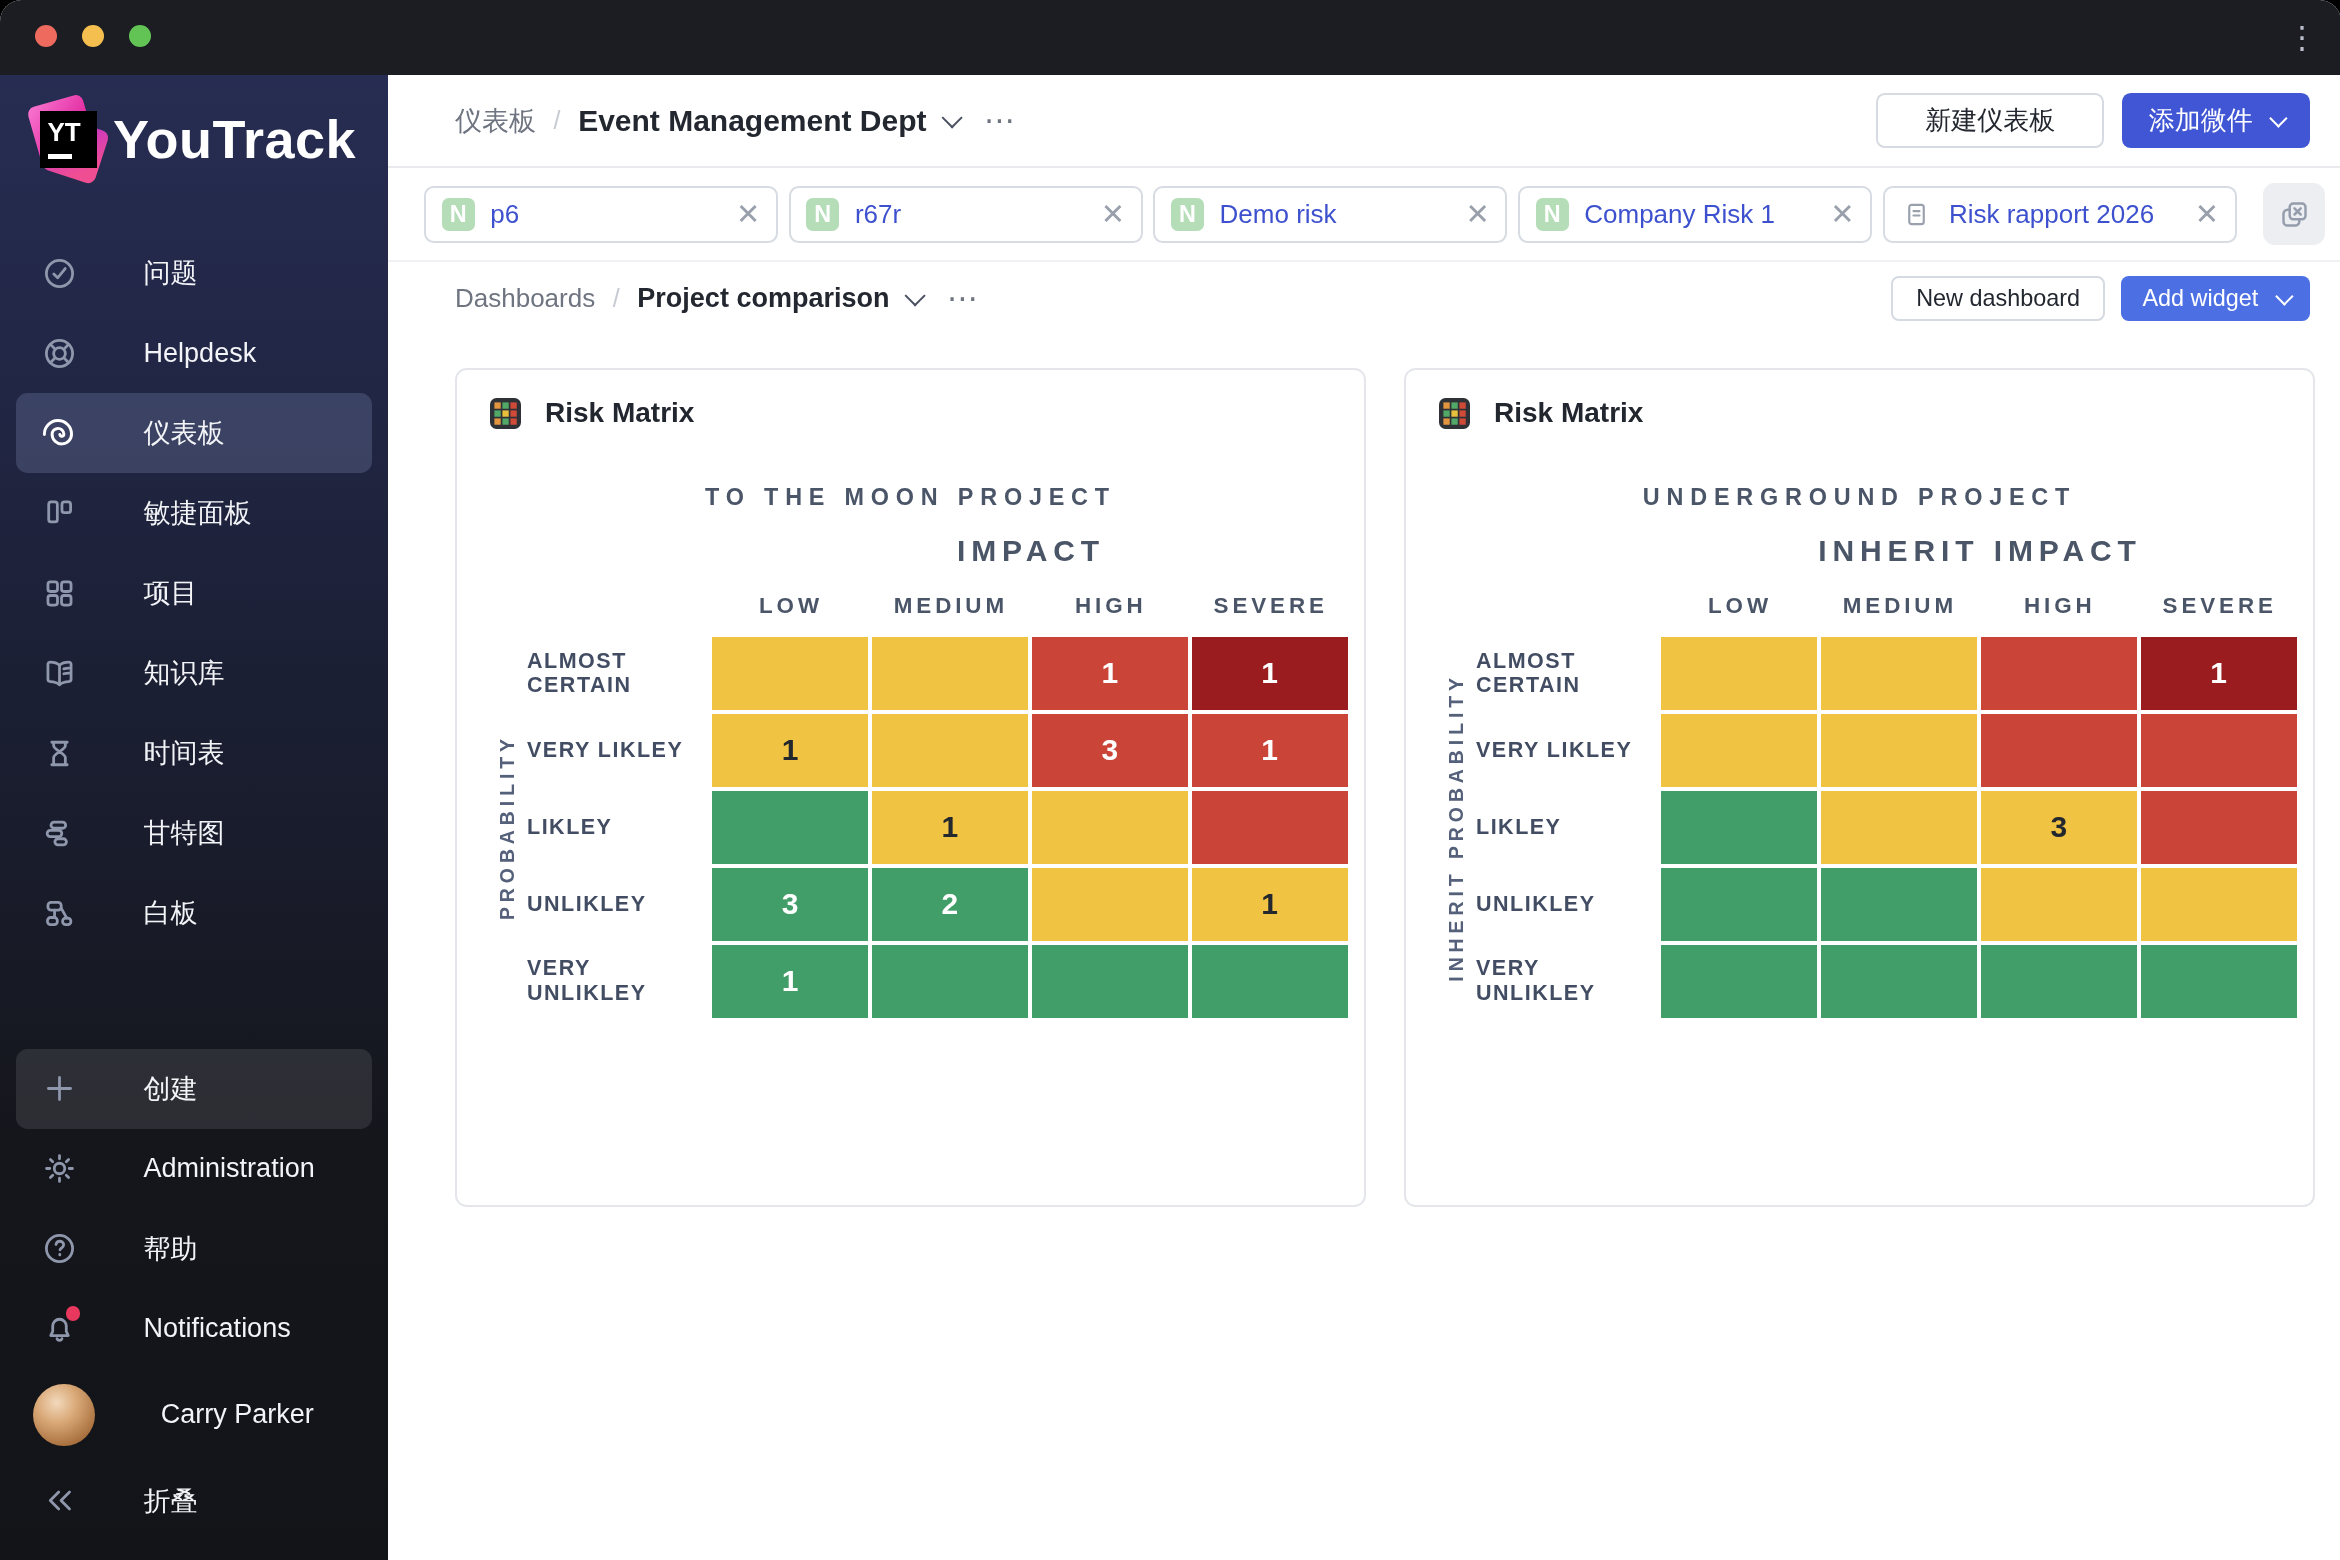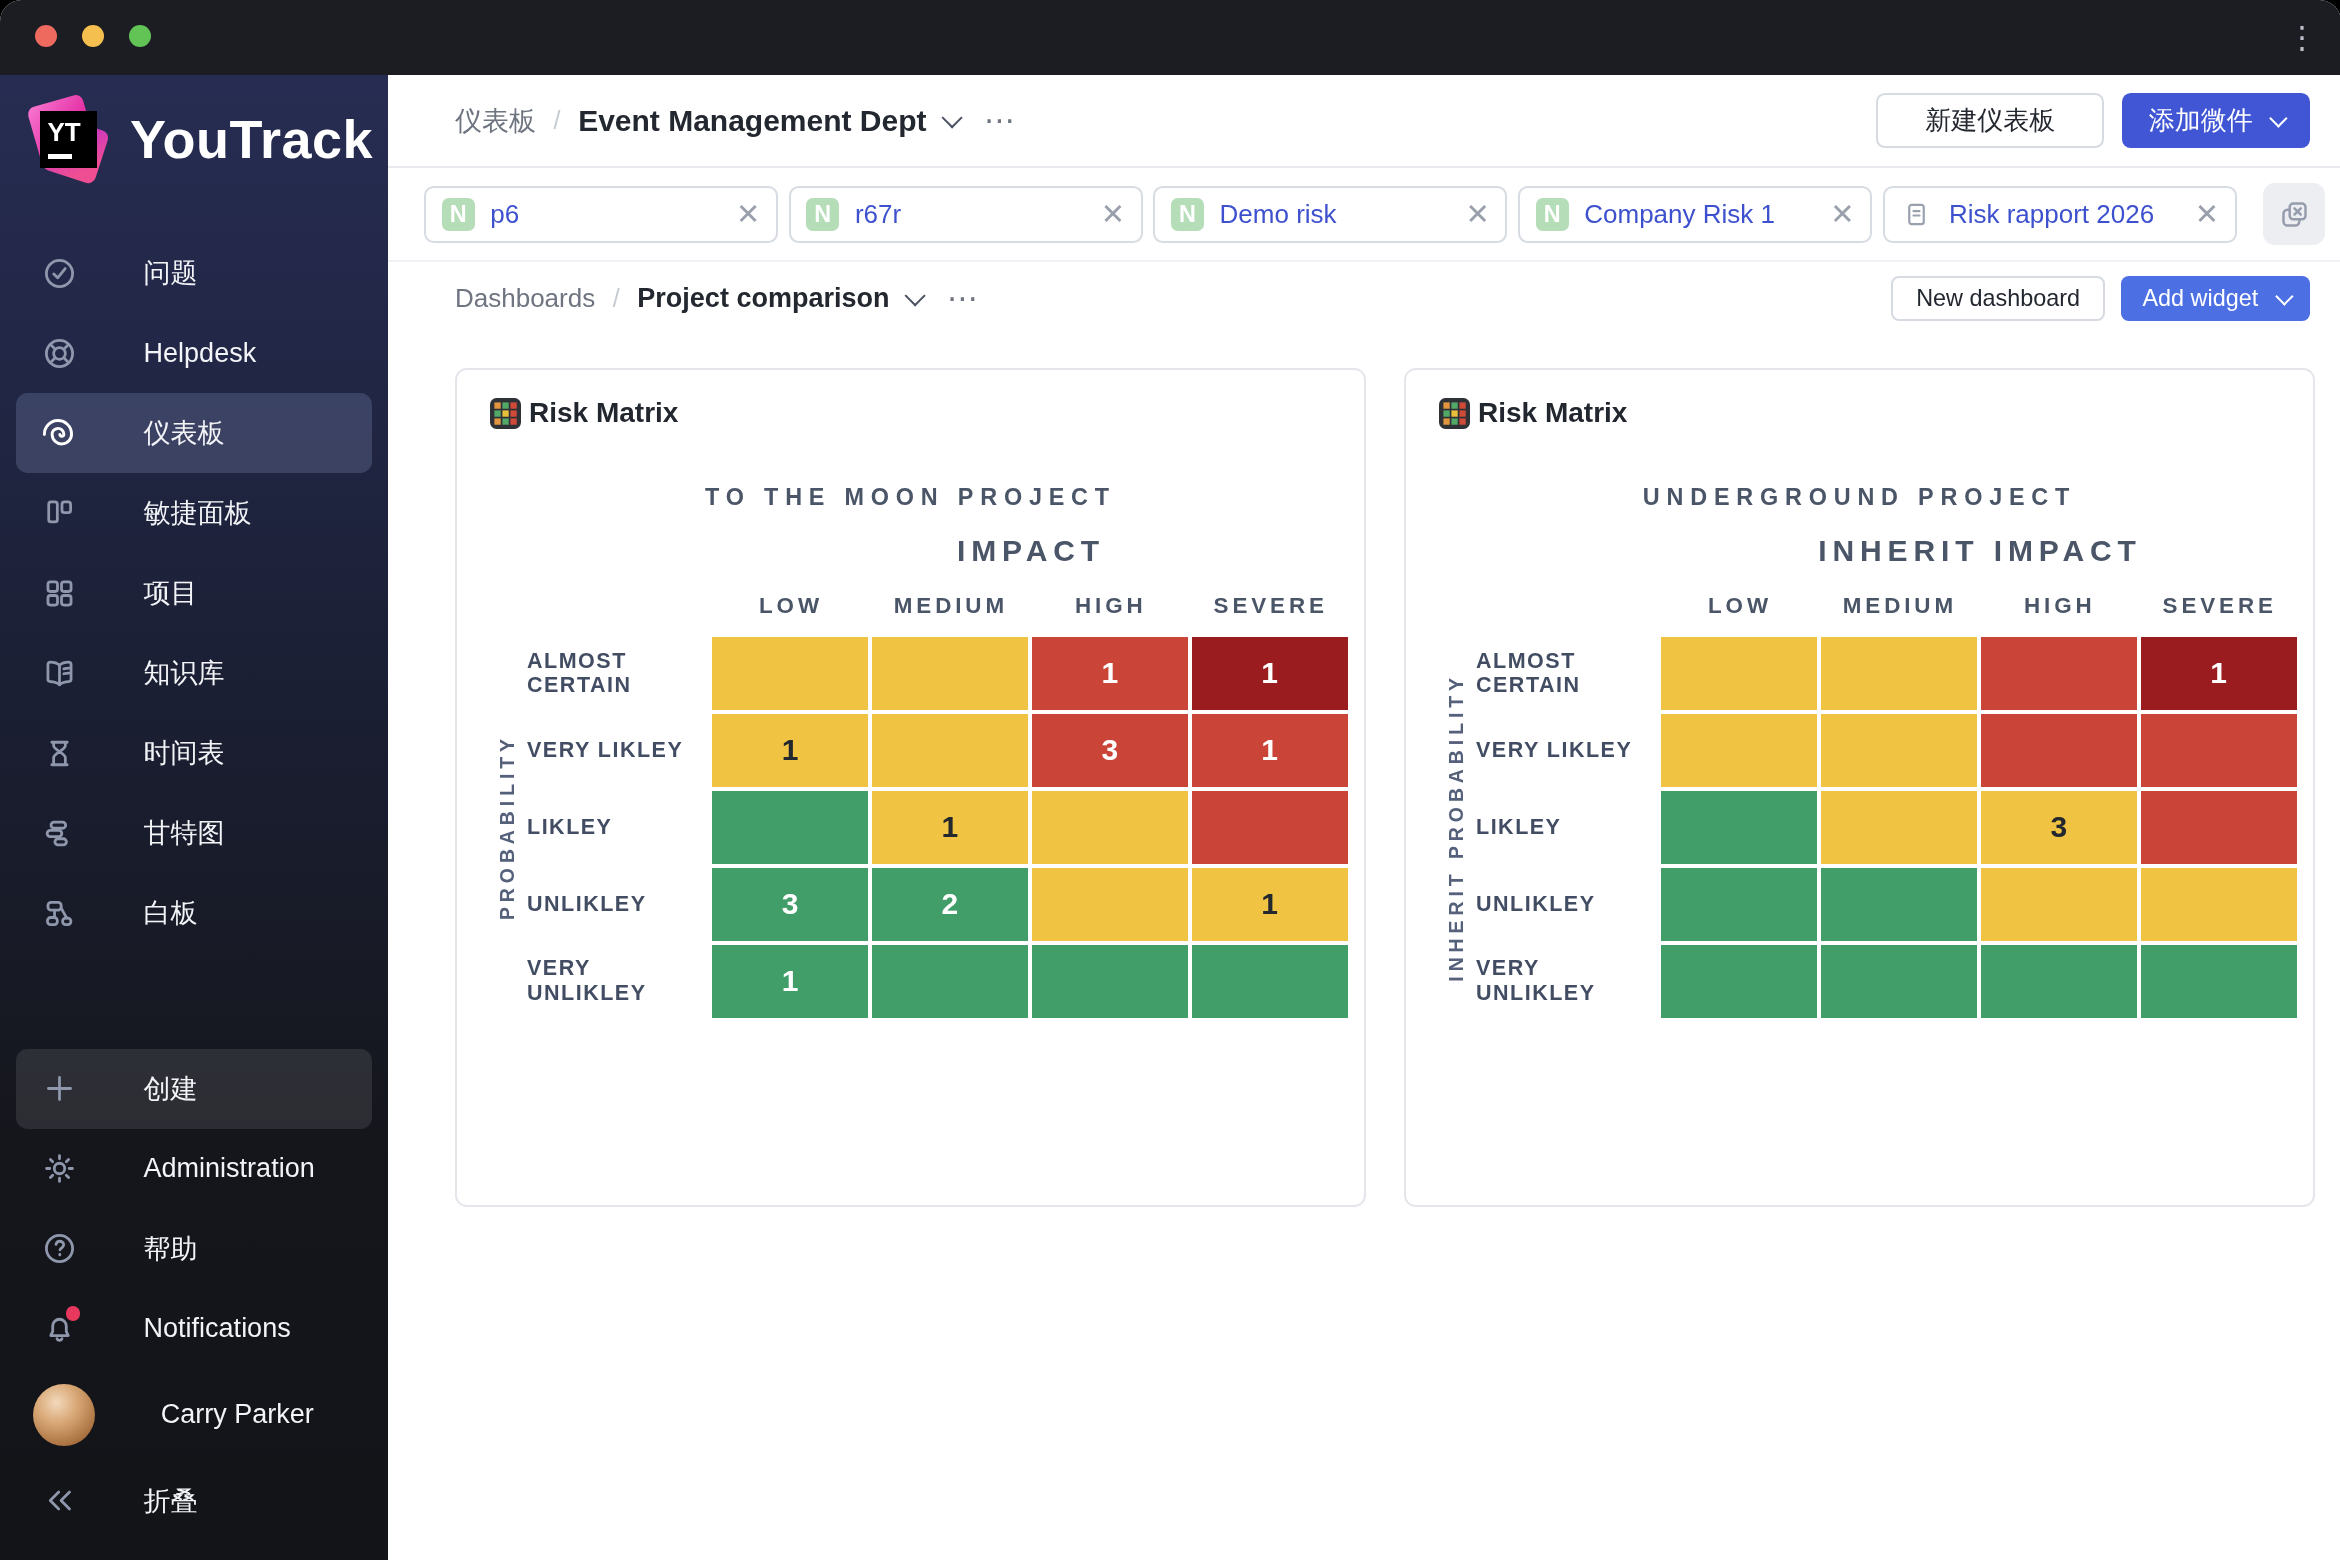--- a/index.html
+++ b/index.html
@@ -13,21 +13,21 @@
   .light{width:22.4px;height:22.4px;border-radius:50%;}
   .light.red{background:#EE6A5F;}
   .light.yellow{background:#F5BF4F;}
   .light.green{background:#61C455;}
   .win-menu{position:absolute;right:21.5px;top:15.6px;color:#B9BEC9;font-size:31px;line-height:43px;
             width:35px;text-align:center;}
 
   
   .sidebar{position:absolute;top:75px;left:0;width:388px;bottom:0;
     background:linear-gradient(180deg,#272D52 0%,#222747 18%,#1B1F33 42%,#15161C 72%,#131418 100%);}
-  .logo-row{display:flex;align-items:center;gap:25px;padding:25px 0 0 27px;height:78px;}
+  .logo-row{display:flex;align-items:center;gap:8px;padding:25px 0 0 27px;height:78px;}
   .logo-mark{position:relative;width:78px;height:78px;flex:0 0 78px;}
   .logo-shape1{position:absolute;left:5.9px;top:0;width:57px;height:57px;border-radius:7.8px;
     background:linear-gradient(140deg,#F977D0 0%,#E0269E 70%);transform:rotate(-16deg);}
   .logo-shape2{position:absolute;right:2px;bottom:0;width:55px;height:55px;border-radius:7.8px;
     background:linear-gradient(140deg,#B42ADB 0%,#F04E93 80%);transform:rotate(18deg);}
   .logo-box{position:absolute;left:12.7px;top:10.7px;width:57px;height:57px;background:#000;
     color:#fff;font-weight:700;font-size:26px;padding:5.9px 0 0 7.8px;box-sizing:border-box;}
   .logo-box .bar{position:absolute;left:8.8px;bottom:8.8px;width:23.4px;height:4.9px;background:#fff;}
   .logo-text{color:#FFFFFF;font-size:54px;font-weight:700;letter-spacing:0.5px;}
 
@@ -80,21 +80,21 @@
   .subhdr .crumb-title{font-size:27px;}
   .subhdr-left{display:flex;align-items:center;height:45px;}
   .subhdr-actions{margin-left:auto;display:flex;gap:15.6px;align-items:center;}
   .btn-outline.sm{height:45px;font-size:23.4px;padding:0 23.4px;border-radius:7.8px;text-align:center;}
   .btn-blue.sm{height:45px;font-size:23.4px;padding:0 21.5px;border-radius:7.8px;background:var(--c-accent_blue_light);}
 
   
   .card{position:absolute;top:293px;width:911px;height:839px;border:2px solid #E4E6EB;
         border-radius:11.7px;background:#fff;box-sizing:border-box;}
   .card.left{left:67px;}  .card.right{left:1016px;}
-  .card-head{display:flex;align-items:center;gap:8px;padding:27px 0 0 33px;}
+  .card-head{display:flex;align-items:center;gap:24px;padding:27px 0 0 33px;}
   .card-title{font-size:28px;font-weight:700;color:#22262E;}
   .mx-sub{margin-top:55px;text-align:center;font-size:23.4px;font-weight:700;letter-spacing:6.8px;color:#4A5568;}
   .mx-imp{margin-top:23.4px;margin-left:256px;width:636px;text-align:center;font-size:30px;
           font-weight:700;letter-spacing:5.9px;color:#4A5568;}
   .mx-cols{margin-top:25px;margin-left:256px;width:636px;display:grid;
            grid-template-columns:repeat(4,156px);column-gap:3.9px;}
   .mx-colh{text-align:center;font-size:22.4px;font-weight:700;letter-spacing:3.9px;color:#4A5568;}
   .mx-body{display:grid;grid-template-columns:39px 185px 636px;margin:17.6px 0 0 31px;}
   .mx-vert{display:flex;align-items:center;justify-content:center;}
   .mx-vert span{writing-mode:vertical-rl;transform:rotate(180deg);font-size:19.5px;font-weight:700;

